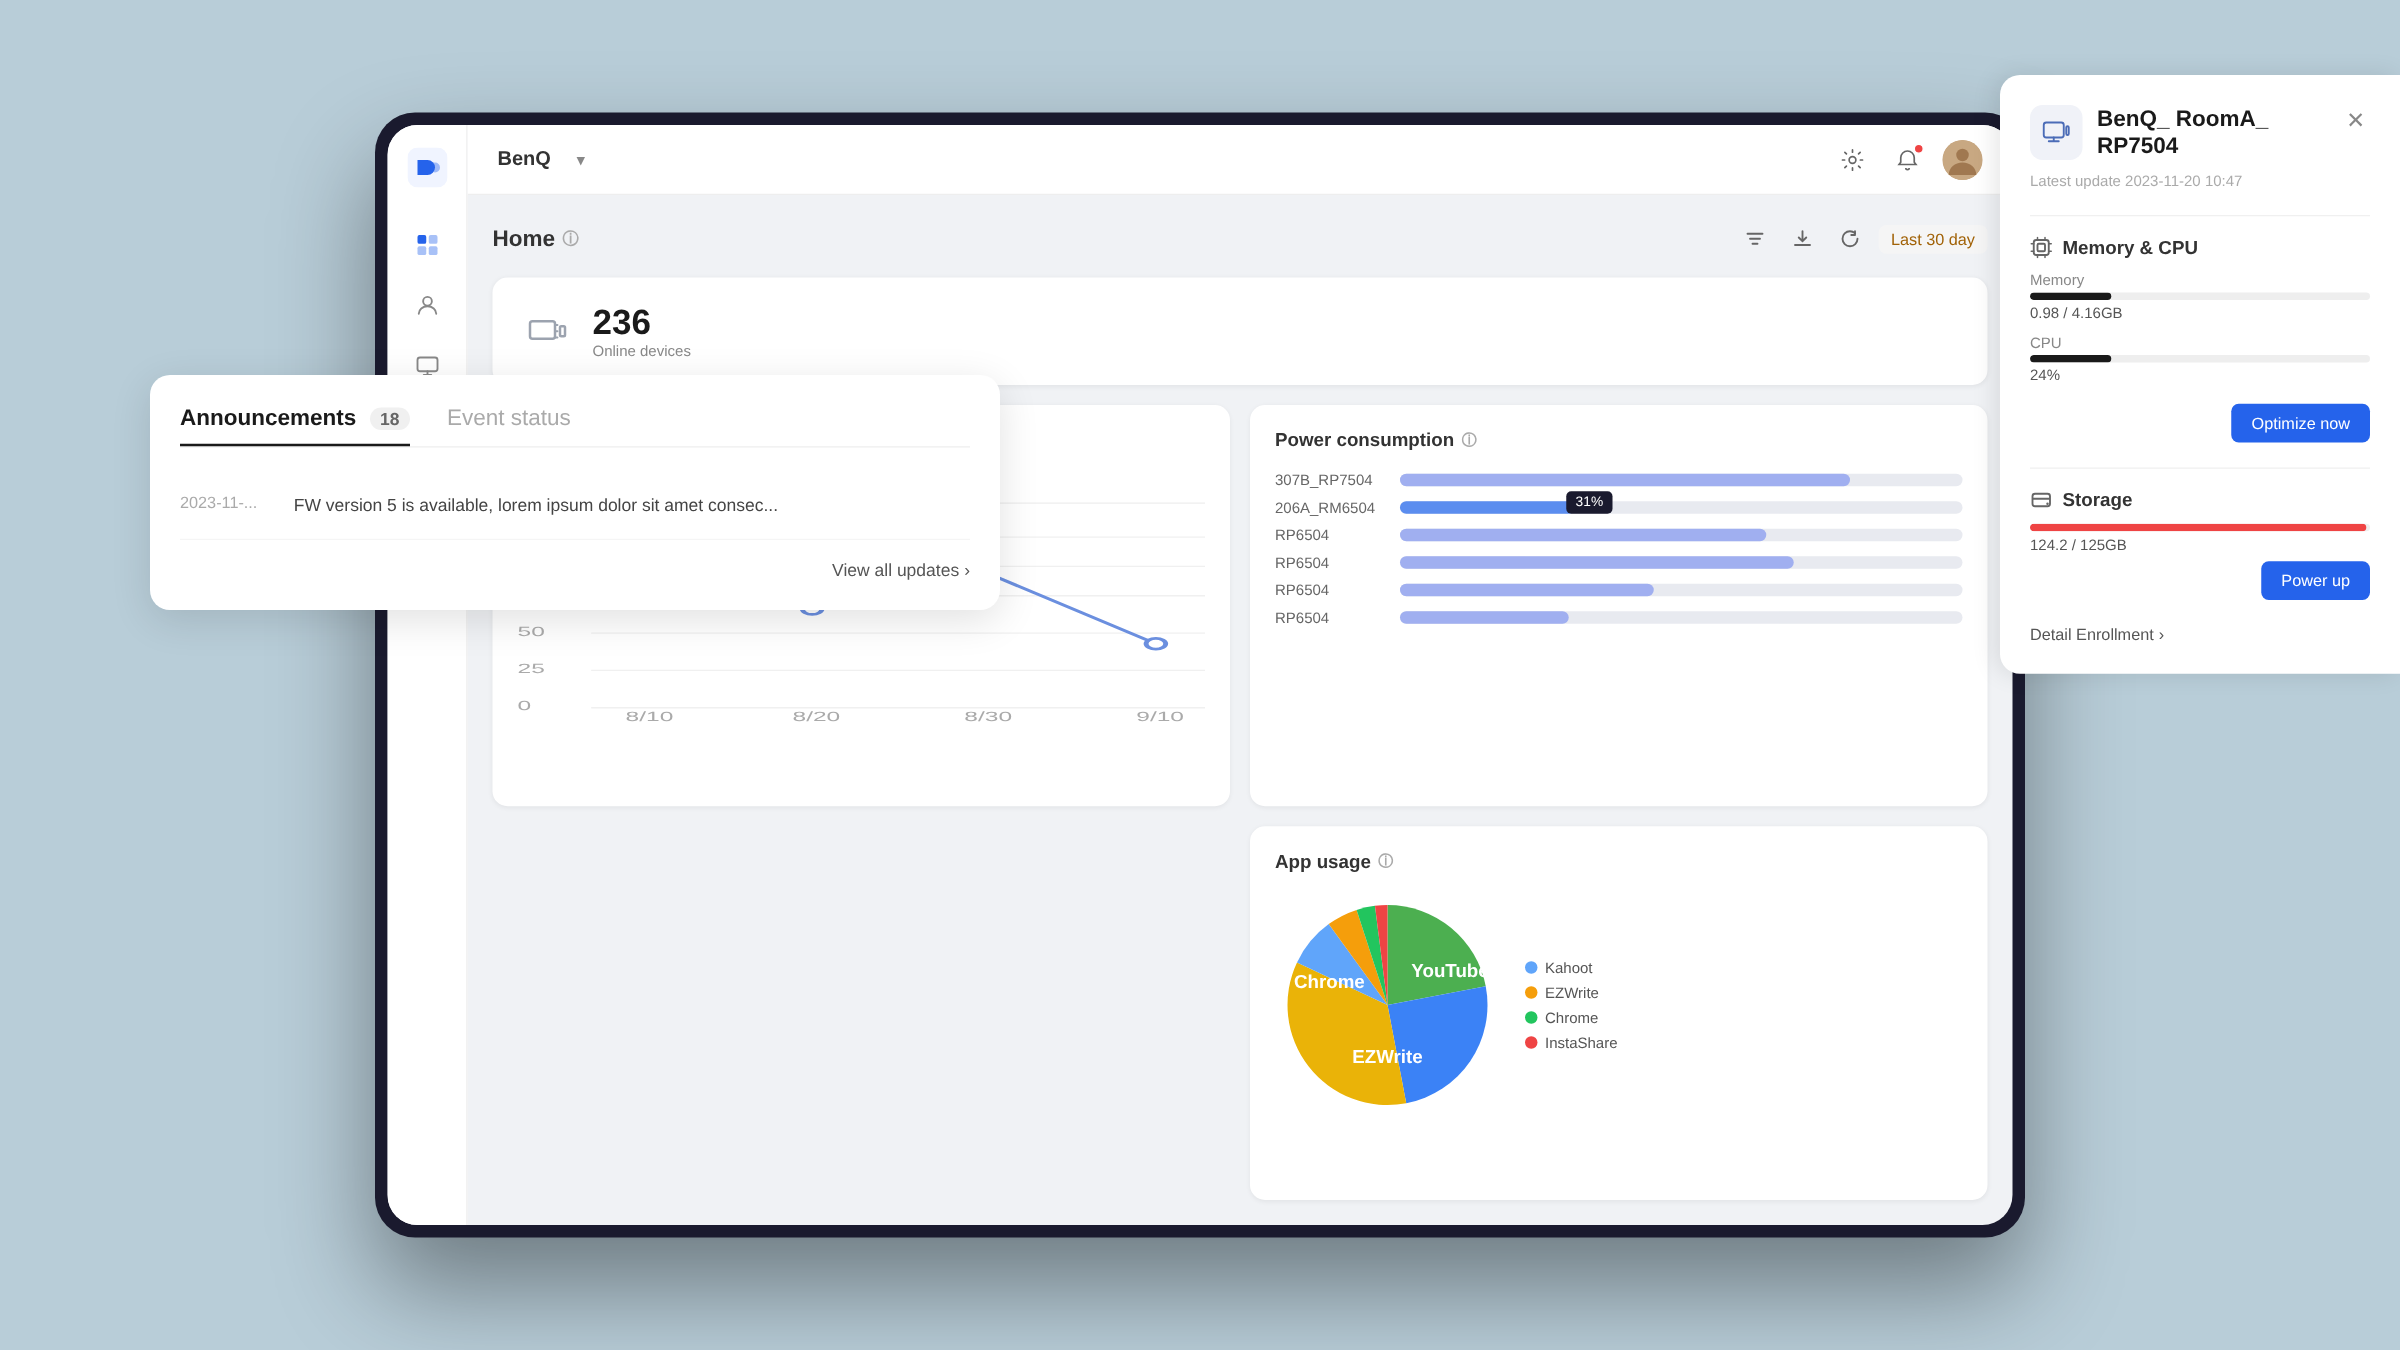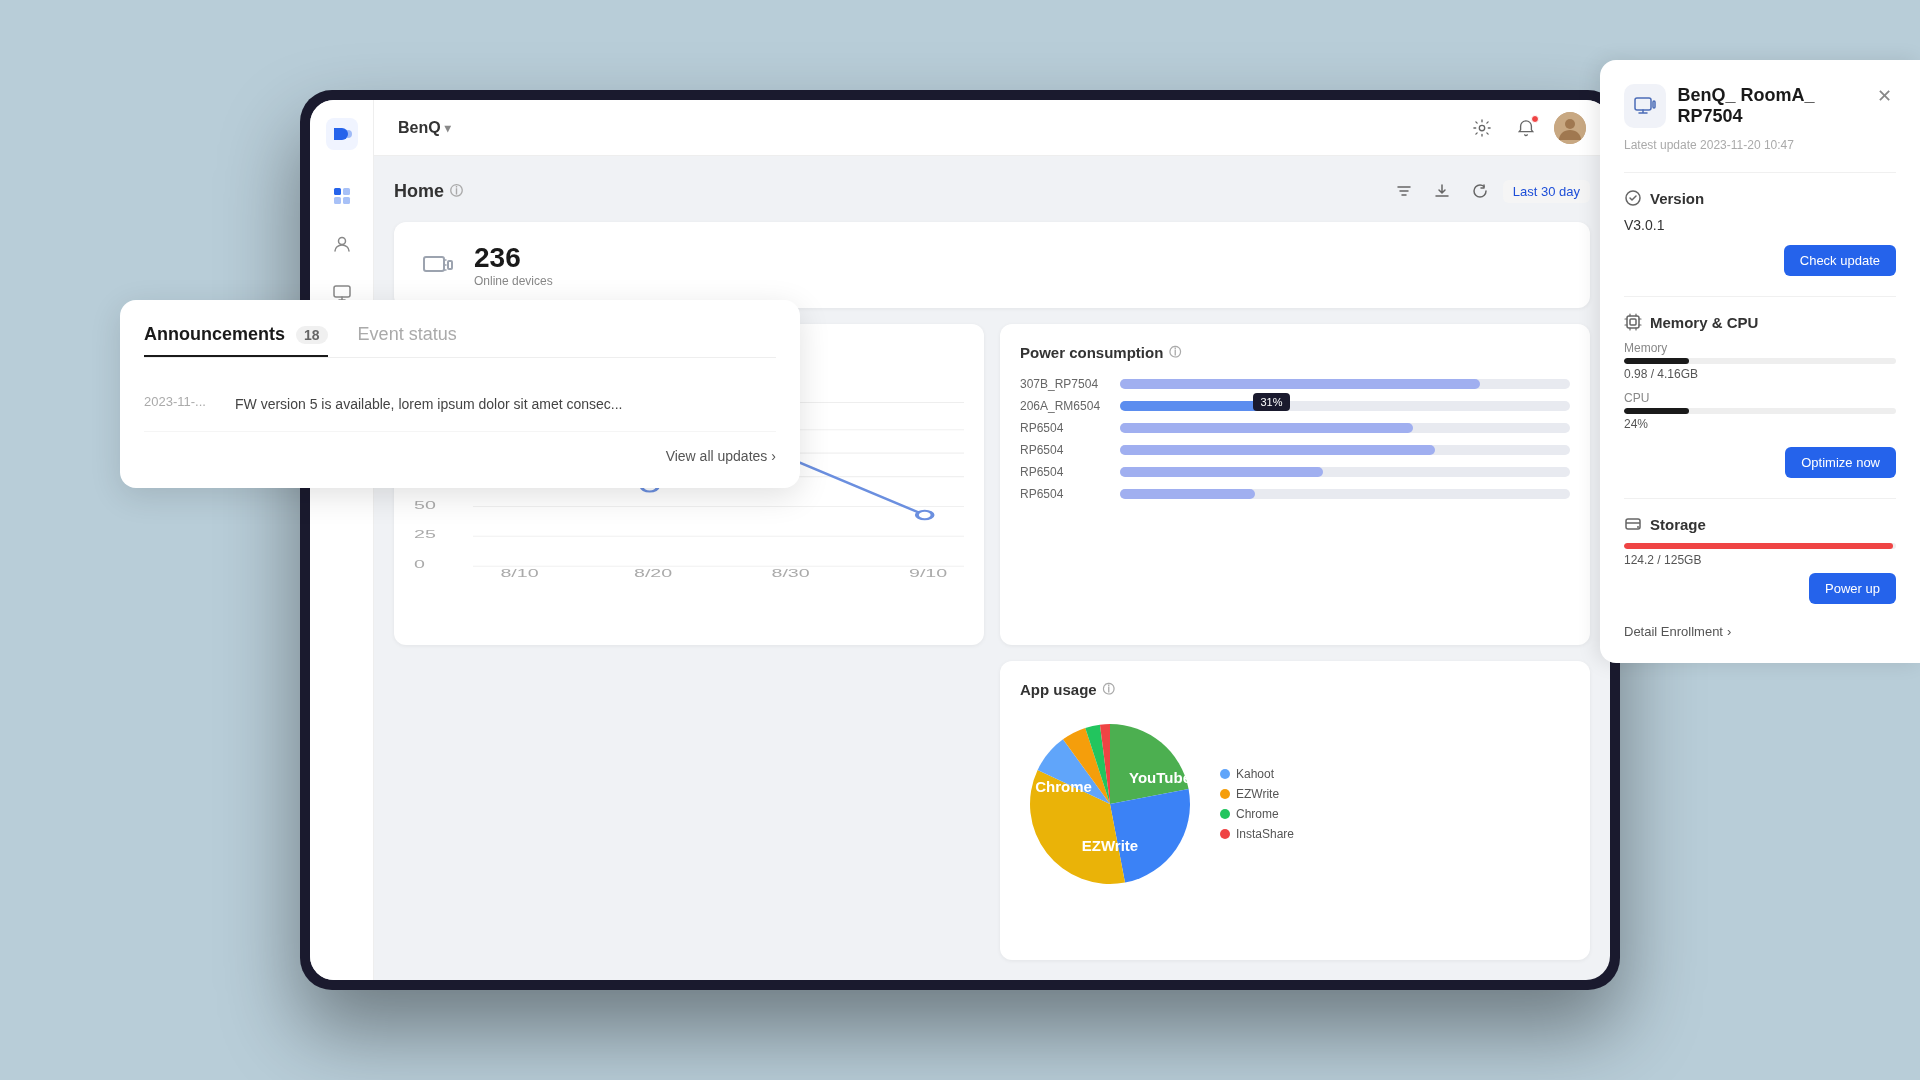--- a/index.html
+++ b/index.html
@@ -130,21 +130,21 @@
       align-items: center;
       gap: 6px;
     }
     .home-actions {
       display: flex;
       align-items: center;
       gap: 8px;
     }
     .last-days {
       font-size: 13px;
-      color: #1d4ed8;
+      color: #a16207;
       background: #f5f5f5;
       padding: 4px 10px;
       border-radius: 6px;
     }
     .icon-btn {
       width: 30px;
       height: 30px;
       border-radius: 6px;
       display: flex;
       align-items: center;
@@ -602,21 +602,21 @@
           <rect x="2" y="4" width="16" height="11" rx="2" stroke="currentColor" stroke-width="1.5"></rect>
           <path d="M7 18h6" stroke="currentColor" stroke-width="1.5" stroke-linecap="round"></path>
           <path d="M10 15v3" stroke="currentColor" stroke-width="1.5" stroke-linecap="round"></path>
         </svg>
       </div>
     </div>
 
     <div class="main-content">
 
       <div class="header">
-        <div style="font-size:16px;font-weight:600;color:#333;display:flex;align-items:center;gap:4px;">
+        <div style="font-size:16px;font-weight:600;color:#333;display:flex;align-items:center;gap:21px;">
           <span>BenQ</span>
           <span style="font-size:12px;color:#888;">▾</span>
         </div>
         <div style="flex:1;"></div>
         <div class="header-btn">
           <svg width="18" height="18" viewBox="0 0 20 20" fill="none">
             <circle cx="10" cy="10" r="3" stroke="#666" stroke-width="1.5"></circle>
             <path d="M10 1v2M10 17v2M1 10h2M17 10h2M3.2 3.2l1.4 1.4M15.4 15.4l1.4 1.4M3.2 16.8l1.4-1.4M15.4 4.6l1.4-1.4" stroke="#666" stroke-width="1.5" stroke-linecap="round"></path>
           </svg>
         </div>
@@ -853,31 +853,20 @@
         <div class="device-panel-title">BenQ_ RoomA_ RP7504</div>
       </div>
     </div>
     <button class="close-btn">✕</button>
   </div>
   <div class="update-date">
     <span>Latest update</span>
     <span>2023-11-20 10:47</span>
   </div>
 
-  <div class="section-block clearfix">
-    <div class="section-header">
-      <svg width="18" height="18" viewBox="0 0 18 18" fill="none">
-        <circle cx="9" cy="9" r="7" stroke="#666" stroke-width="1.5"></circle>
-        <path d="M6 9l2 2 4-4" stroke="#666" stroke-width="1.5" stroke-linecap="round" stroke-linejoin="round"></path>
-      </svg>
-      <span class="section-label">Version</span>
-    </div>
-    <div class="version-text">V3.0.1</div>
-    <button class="check-btn">Check update</button>
-  </div>
 
   <div class="section-block clearfix">
     <div class="section-header">
       <svg width="18" height="18" viewBox="0 0 18 18" fill="none">
         <rect x="3" y="3" width="12" height="12" rx="2" stroke="#666" stroke-width="1.5"></rect>
         <rect x="6" y="6" width="6" height="6" rx="1" stroke="#666" stroke-width="1.5"></rect>
         <path d="M6 1v2M12 1v2M6 15v2M12 15v2M1 6h2M1 12h2M15 6h2M15 12h2" stroke="#666" stroke-width="1.2" stroke-linecap="round"></path>
       </svg>
       <span class="section-label">Memory &amp; CPU</span>
     </div>

